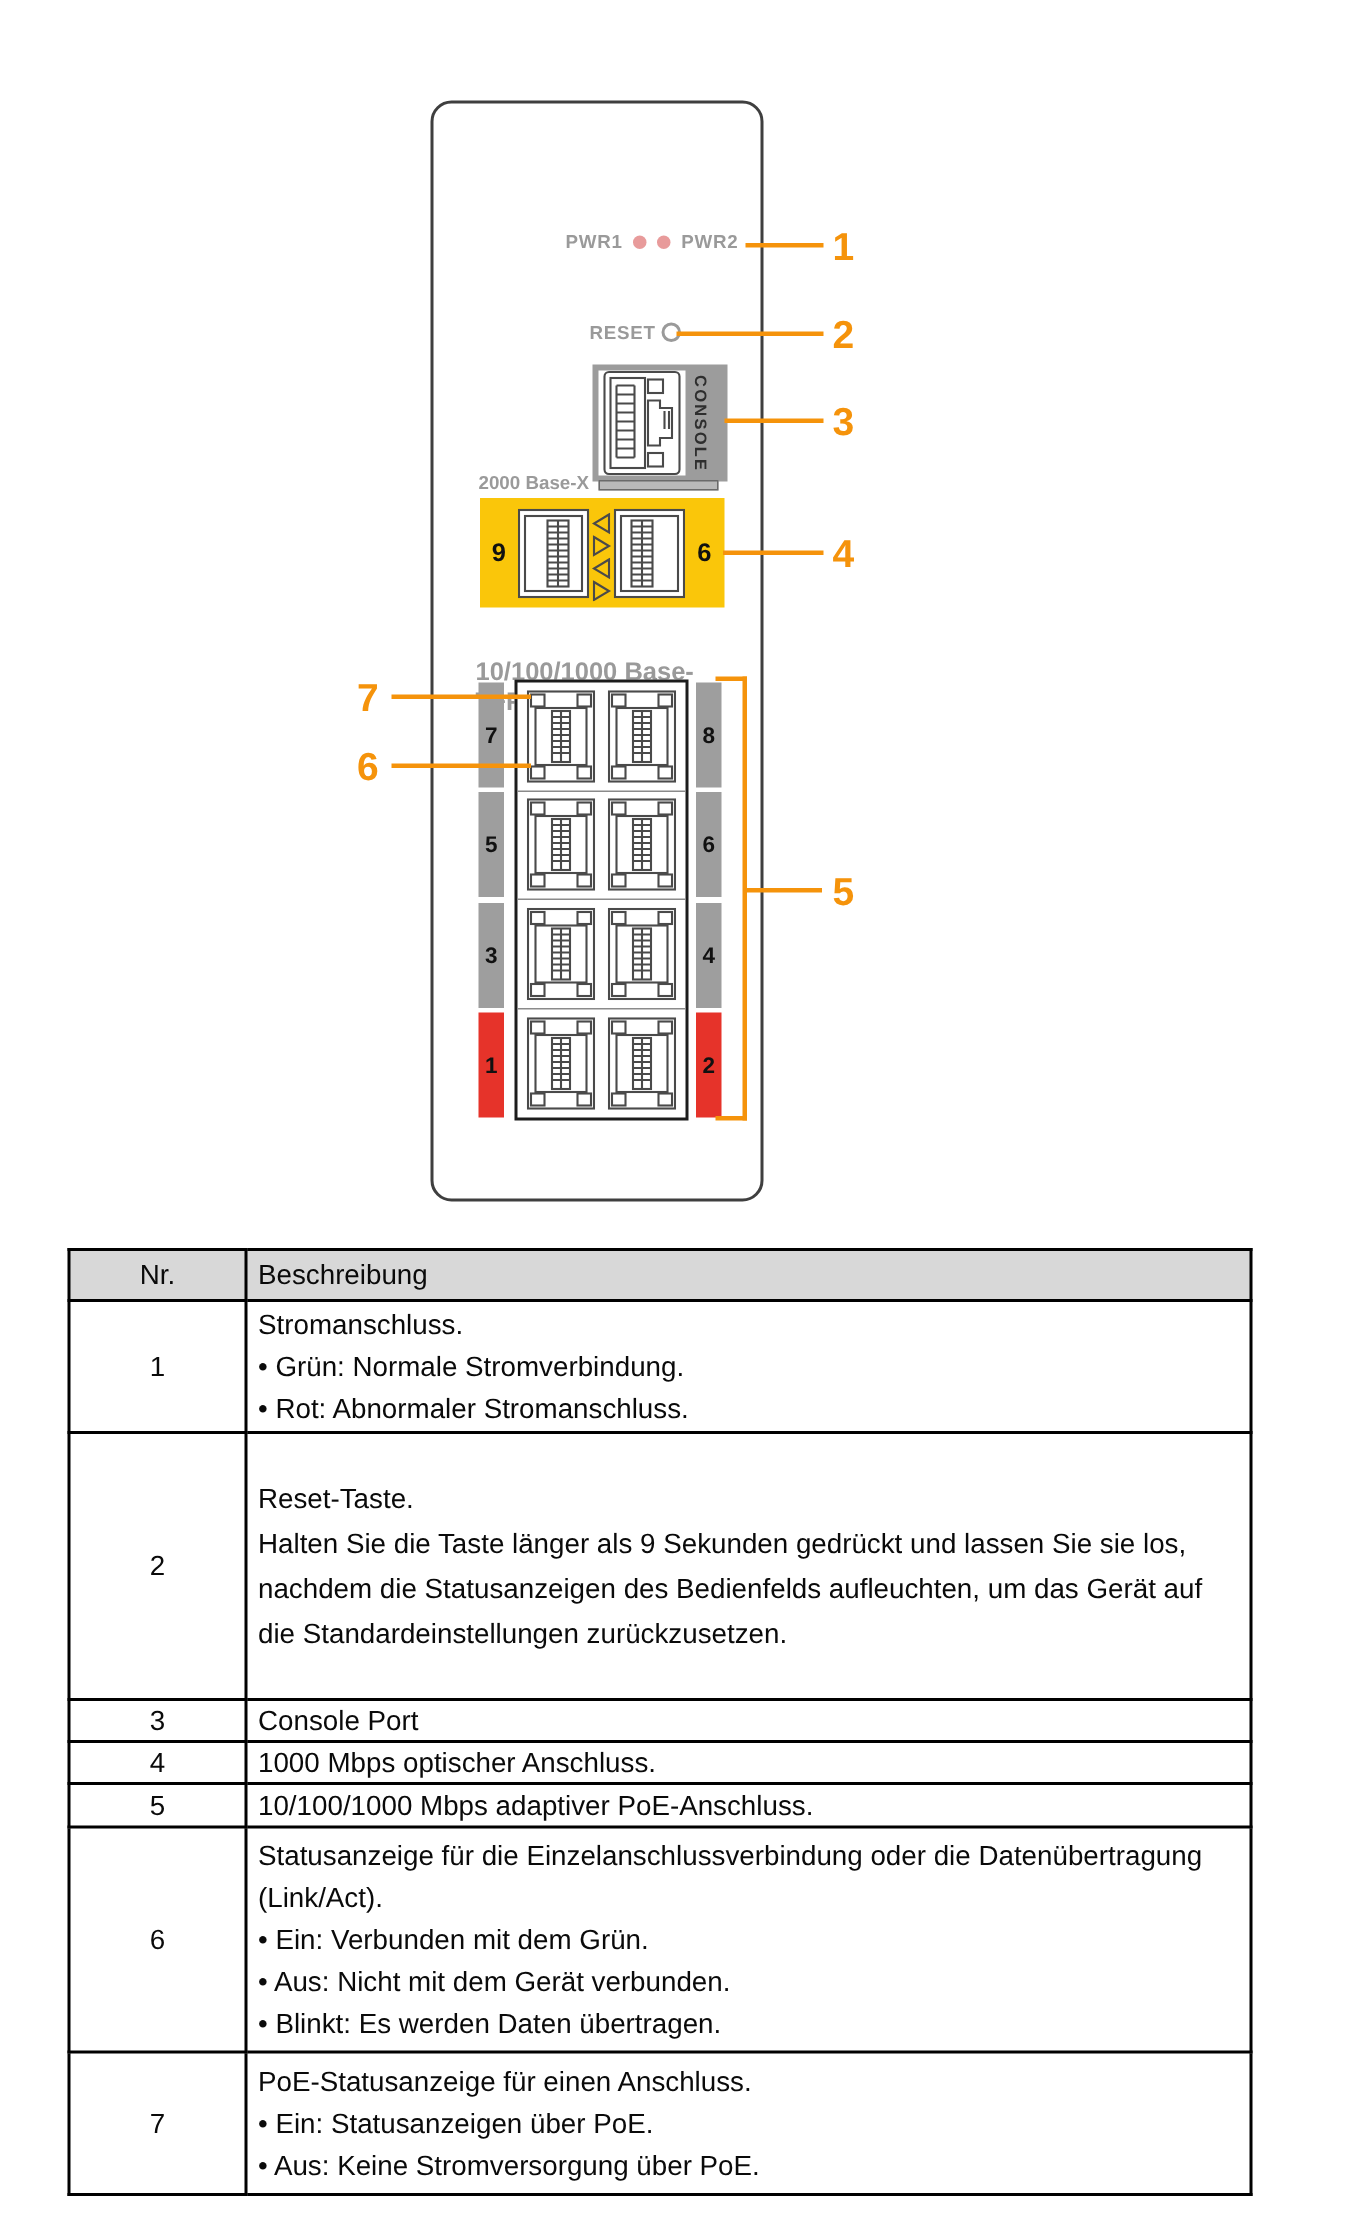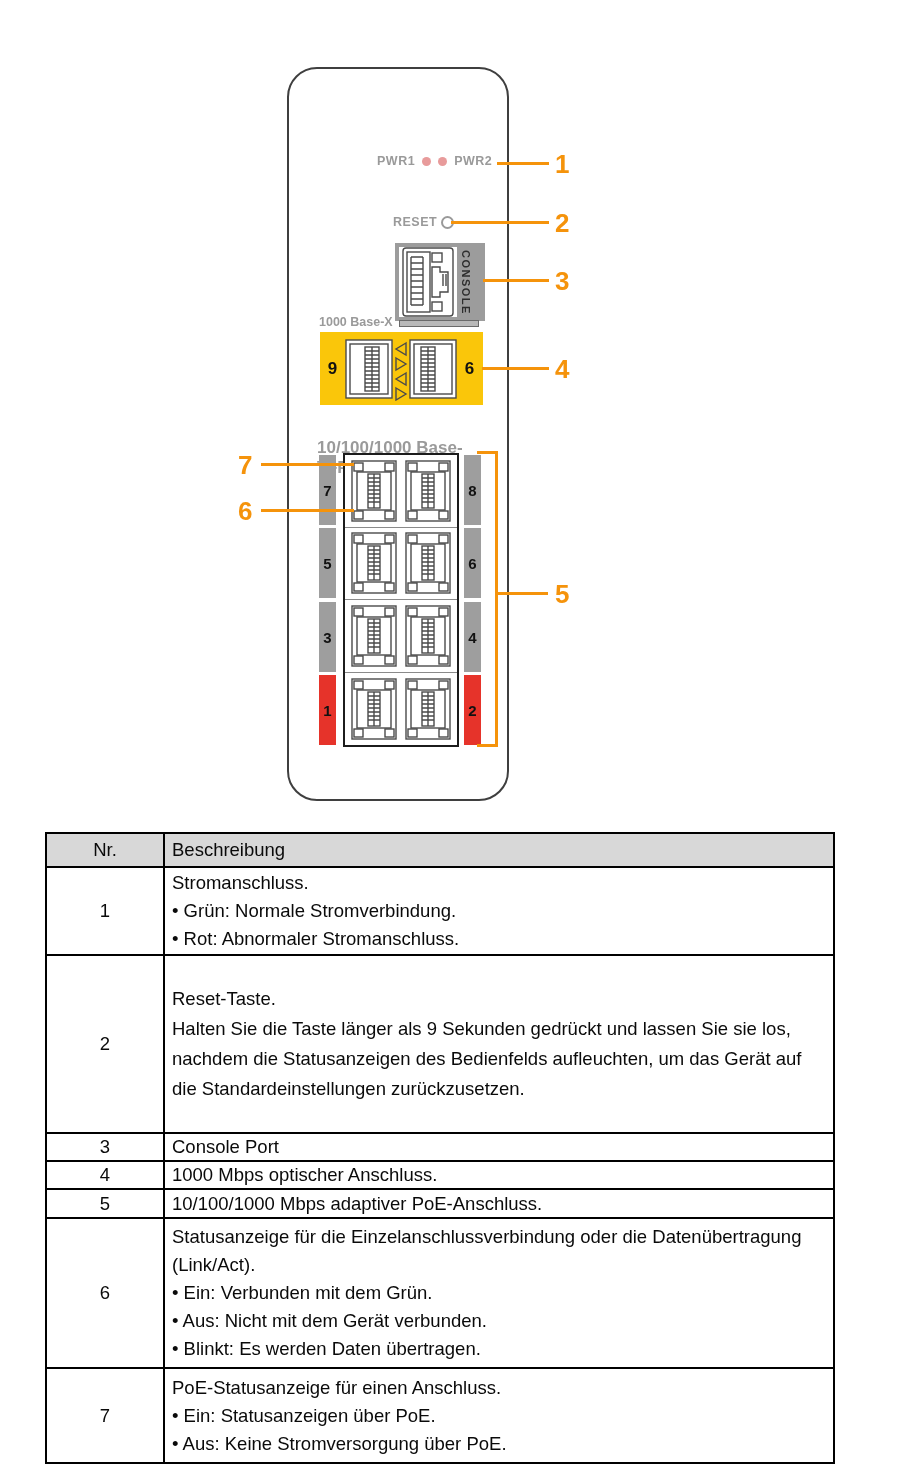--- a/index.html
+++ b/index.html
@@ -1,27 +1,27 @@
 <!DOCTYPE html>
 <html><head>
 <meta charset="utf-8">
 <style>
   html,body{margin:0;padding:0;background:#fff;}
   .canvas{position:relative;width:906px;height:1480px;background:#fff;overflow:hidden;
           font-family:"Liberation Sans", sans-serif;}
 
   
   .device{position:absolute;left:287px;top:67px;width:222px;height:734px;
-          border:2.5px solid #3f3f3f;border-radius:30px;background:#fff;box-sizing:border-box;}
+          border:2.5px solid #3f3f3f;border-radius:14px;background:#fff;box-sizing:border-box;}
 
   .pwr-row{position:absolute;left:88px;top:85px;display:flex;align-items:center;gap:7px;}
   .led-label{font-size:12.5px;font-weight:bold;color:#9a9a9a;letter-spacing:.5px;}
   .led-dot{width:9px;height:9px;border-radius:50%;background:#e89b9b;}
 
-  .reset-row{position:absolute;left:104px;top:146px;display:flex;align-items:center;gap:4px;}
+  .reset-row{position:absolute;left:104px;top:146px;display:flex;align-items:flex-start;gap:4px;}
   .reset-label{font-size:12.5px;font-weight:bold;color:#9a9a9a;letter-spacing:.5px;}
   .reset-hole{width:9px;height:9px;border-radius:50%;border:2px solid #9a9a9a;background:#fff;}
 
   .console-box{position:absolute;left:106px;top:174px;width:90px;height:78px;background:#9c9c9c;
                display:flex;align-items:center;}
   .console-jack{width:58px;height:70px;margin-left:4px;background:#fff;}
   .console-label{writing-mode:vertical-rl;font-size:11px;font-weight:bold;color:#2e2e2e;
                  letter-spacing:1.5px;margin-left:3px;}
 
   .sfp-label{position:absolute;left:30px;top:246px;font-size:12.5px;font-weight:bold;color:#9a9a9a;}
@@ -127,21 +127,21 @@
       <span class="reset-hole"></span>
     </div>
 
     <div class="console-box">
       <svg class="console-jack">
           <use href="#console-rj45"></use>
         </svg>
       <span class="console-label">CONSOLE</span>
     </div>
 
-    <div class="sfp-label">1000 Base-X</div>
+    <div class="sfp-label">2000 Base-X</div>
     <div class="sfp-top-bar"></div>
     <div class="sfp-box">
       <span class="sfp-num">9</span>
       <svg class="sfp-cages">
           <use href="#sfp-cages"></use>
         </svg>
       <span class="sfp-num">6</span>
     </div>
 
     <div class="poe-label">10/100/1000 Base-T+PoE</div>

